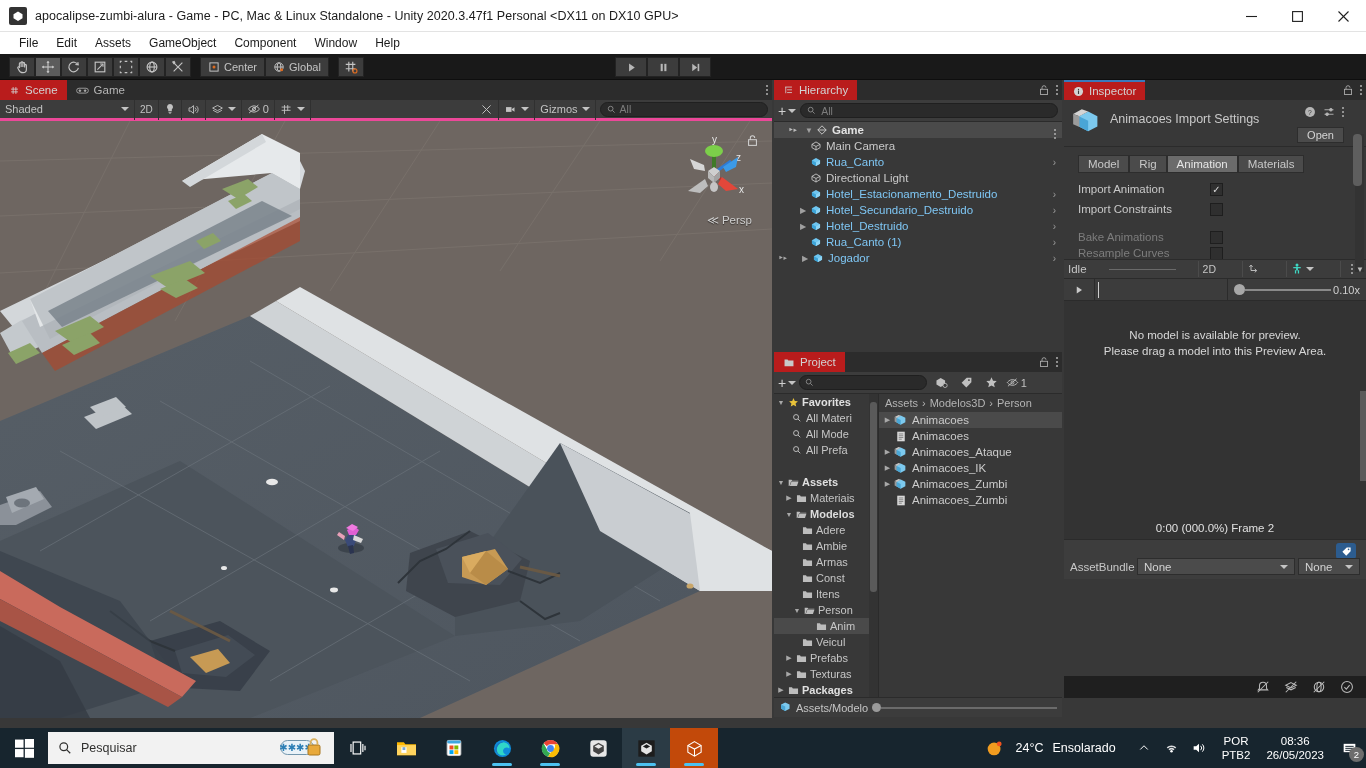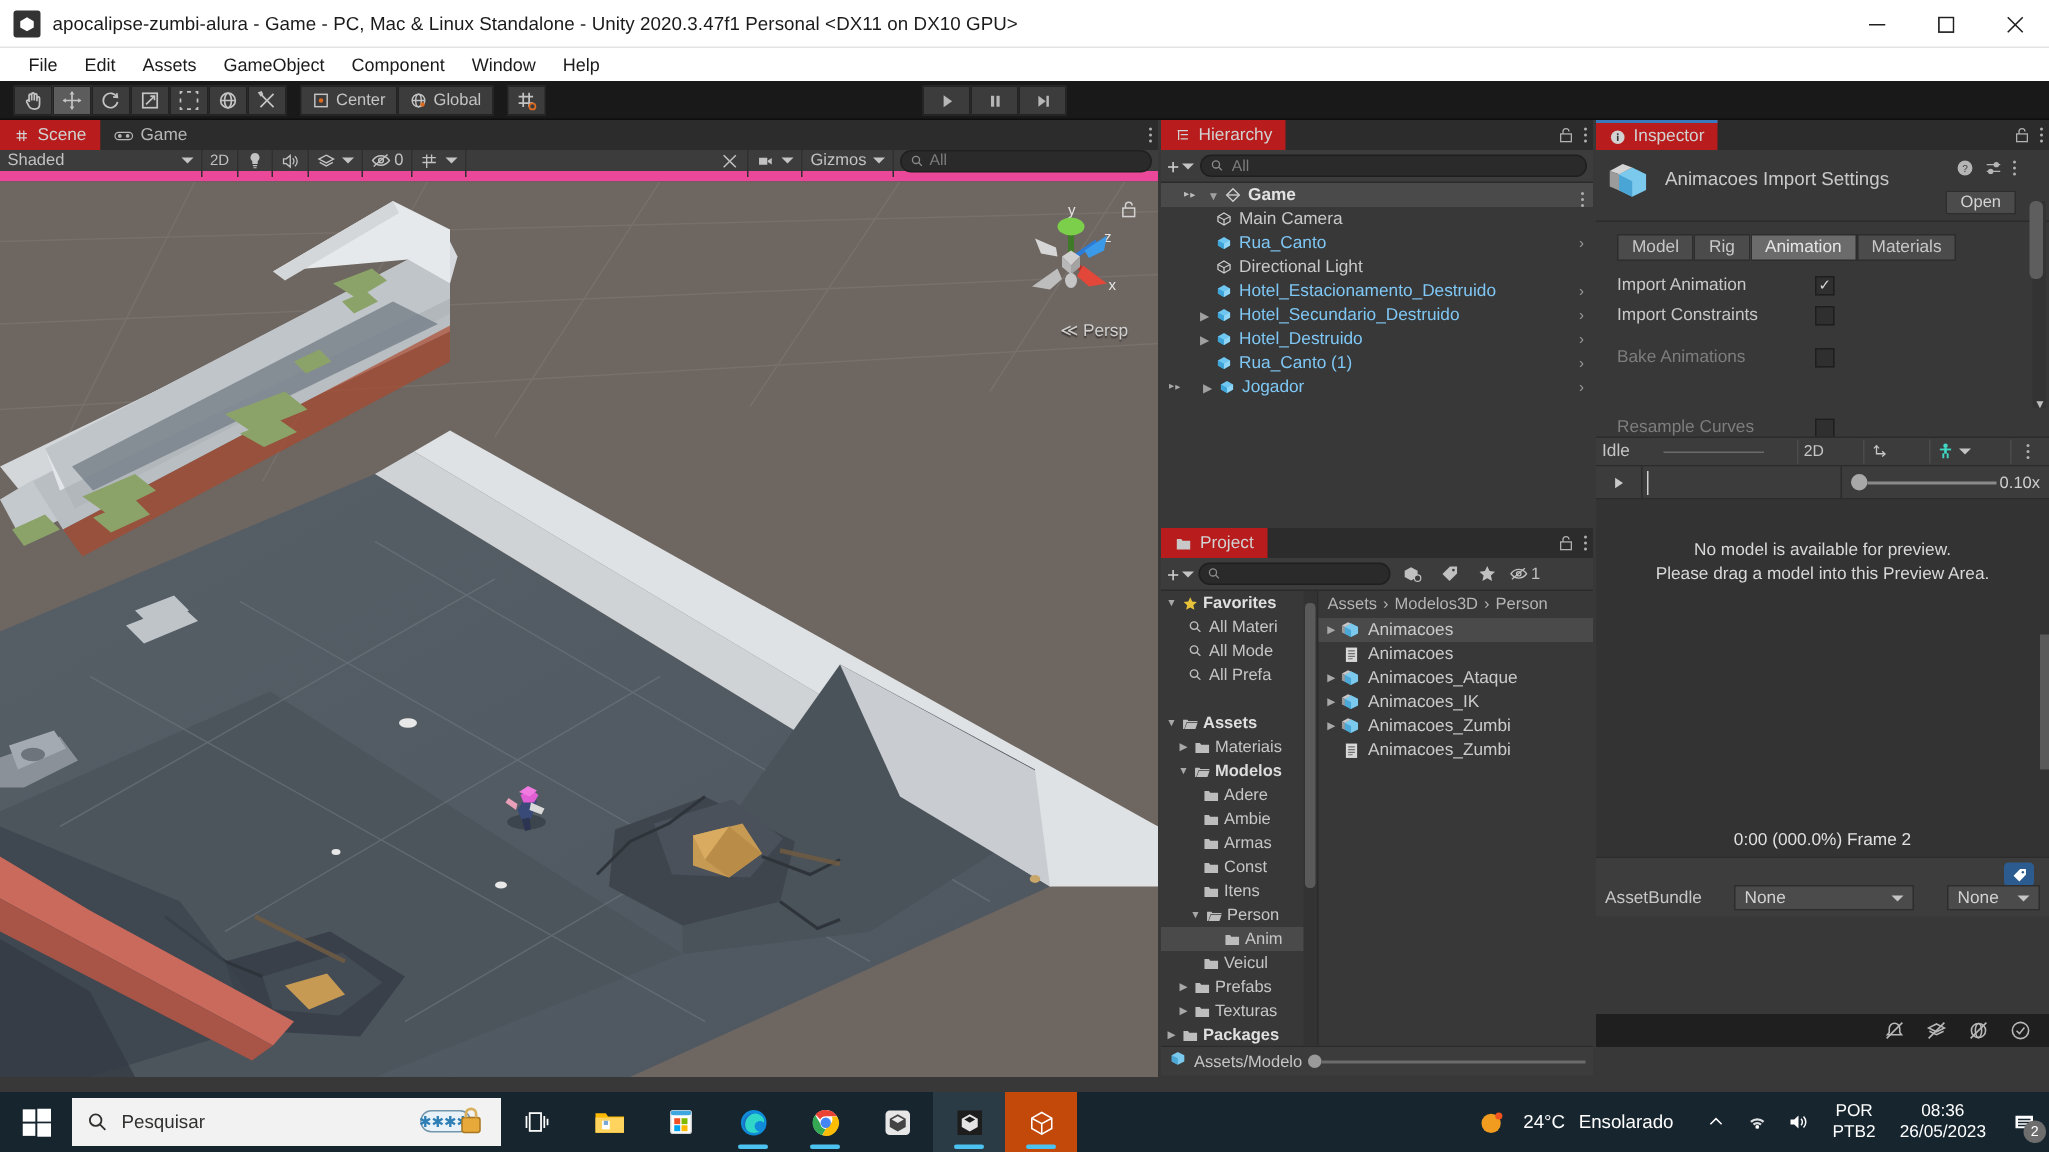--- a/index.html
+++ b/index.html
@@ -72,21 +72,21 @@
   .ptab.active{ background:#b91c1c; color:#d2d2d2; }
   .ptab.active.inspector{ border-top:2px solid #3a79bb; }
   .ptab-right{ position:absolute; right:4px; display:flex; gap:7px; align-items:center; color:#b0b0b0; }
   .kebab{ display:flex; flex-direction:column; gap:2px; }
   .kebab i{ width:2px;height:2px;background:#b0b0b0;border-radius:50%; display:block; }
 
   
   #scene-panel{ left:0; top:80px; width:772px; height:618px; background:#383838; }
   .scene-toolbar{
     height:21px; background:#3c3c3c; display:flex; align-items:center;
-    border-bottom:7px solid #ec4899; gap:0px;
+    border-bottom:3px solid #ec4899; gap:0px;
   }
   .st-item{ height:21px; display:flex; align-items:center; padding:0 5px; color:#c2c2c2;
             font-size:11px; border-right:1px solid #303030; }
   .st-drop{ display:flex;align-items:center; gap:4px; }
   .scene-search{
     flex:1; height:15px; margin:0 4px; background:#2a2a2a; border:1px solid #202020;
     border-radius:8px; display:flex; align-items:center; padding:0 6px; gap:4px;
     color:#7c7c7c; font-size:10.5px;
   }
   .scene-view{ position:relative; width:772px; height:597px; overflow:hidden; background:#6d6560; }
@@ -147,21 +147,21 @@
                 border-bottom:1px solid #2b2b2b; position:relative; }
   .insp-title{ color:#c9c9c9; font-size:12.5px; padding-top:4px; }
   .insp-hdr-icons{ position:absolute; right:22px; top:6px; display:flex; gap:7px; align-items:center; color:#b5b5b5; }
   .open-btn{ position:absolute; right:22px; top:27px; background:#4b4b4b; border:1px solid #2d2d2d;
              color:#d3d3d3; font-size:11px; padding:1px 9px; }
   .tabs-row{ display:flex; padding:8px 0 6px 14px; gap:0; }
   .imp-tab{ background:#4b4b4b; border:1px solid #2d2d2d; color:#c8c8c8; font-size:11.5px;
             padding:2px 9px; }
   .imp-tab.active{ background:#6b6b6b; color:#e6e6e6; }
   .prop-row{ display:flex; align-items:center; height:20px; padding-left:14px; color:#c8c8c8; font-size:11.5px;}
-  .prop-row.dim{ color:#7d7d7d;margin-top:31px; }
+  .prop-row.dim{ color:#7d7d7d; }
   .prop-label{ width:132px; }
   .chk{ width:13px;height:13px;background:#2f2f2f;border:1px solid #1e1e1e; display:flex;
         align-items:center;justify-content:center; color:#d8d8d8; font-size:10px; }
   .insp-scroll{ position:absolute; right:2px; top:4px; width:9px; background:#333; }
   .insp-thumb{ position:absolute; right:2px; width:9px; background:#5e5e5e; border-radius:4px; }
   .anim-bar{ height:20px; background:#3c3c3c; border-top:1px solid #2b2b2b; border-bottom:1px solid #2b2b2b;
              display:flex; align-items:center; padding:0 4px; gap:22px; color:#c6c6c6; font-size:11.5px; }
   .anim-line{ flex:1; height:1px; background:#6a6a6a; }
   .abtn{ min-width:22px;height:16px; display:flex;align-items:center;justify-content:center;
          color:#c6c6c6; font-size:10.5px; border-left:1px solid #4b4b4b; padding:0 4px;}
@@ -177,21 +177,21 @@
   .preview-area{ background:#333333; height:238px; position:relative; }
   .preview-msg{ position:absolute; left:0; right:0; top:26px; text-align:center; color:#d8d8d8;
                 font-size:11.5px; line-height:16px; }
   .preview-frame{ position:absolute; left:0; right:0; bottom:5px; text-align:center;
                   color:#e0e0e0; font-size:11.5px; }
   .prev-scroll{ position:absolute; right:0; top:90px; width:6px; height:90px; background:#5a5a5a; }
   .ab-strip{ background:#3d3d3d; height:40px; position:relative; border-top:1px solid #2b2b2b;}
   .tag-badge{ position:absolute; right:10px; top:3px; width:20px;height:16px; background:#2c5c8f;
               border-radius:3px; display:flex; align-items:center; justify-content:center; }
   .ab-row{ position:absolute; left:0; right:0; bottom:4px; display:flex; align-items:center;
-           gap:22px; padding:0 6px; color:#c7c7c7; font-size:11.5px; }
+           gap:3px; padding:0 6px; color:#c7c7c7; font-size:11.5px; }
   .ab-dd{ height:17px; background:#4b4b4b; border:1px solid #2d2d2d; display:flex;
           align-items:center; justify-content:space-between; padding:0 6px; color:#d2d2d2; font-size:11.5px;}
   .status-strip{ position:absolute; left:0; right:0; bottom:0; height:22px; background:#1f1f1f;
                  display:flex; align-items:center; justify-content:flex-end; gap:14px; padding-right:12px; }
   .status-strip svg{ width:14px;height:14px;stroke:#b9b9b9;fill:none;stroke-width:1.2; }
 
   
   .taskbar{ position:absolute; left:0; bottom:0; width:1366px; height:40px; background:#17252e; display:flex; align-items:center; }
   .start-btn{ width:48px;height:40px; display:flex;align-items:center;justify-content:center; }
   .search-box{ width:286px; height:32px; background:#f2f2f2; display:flex; align-items:center;

